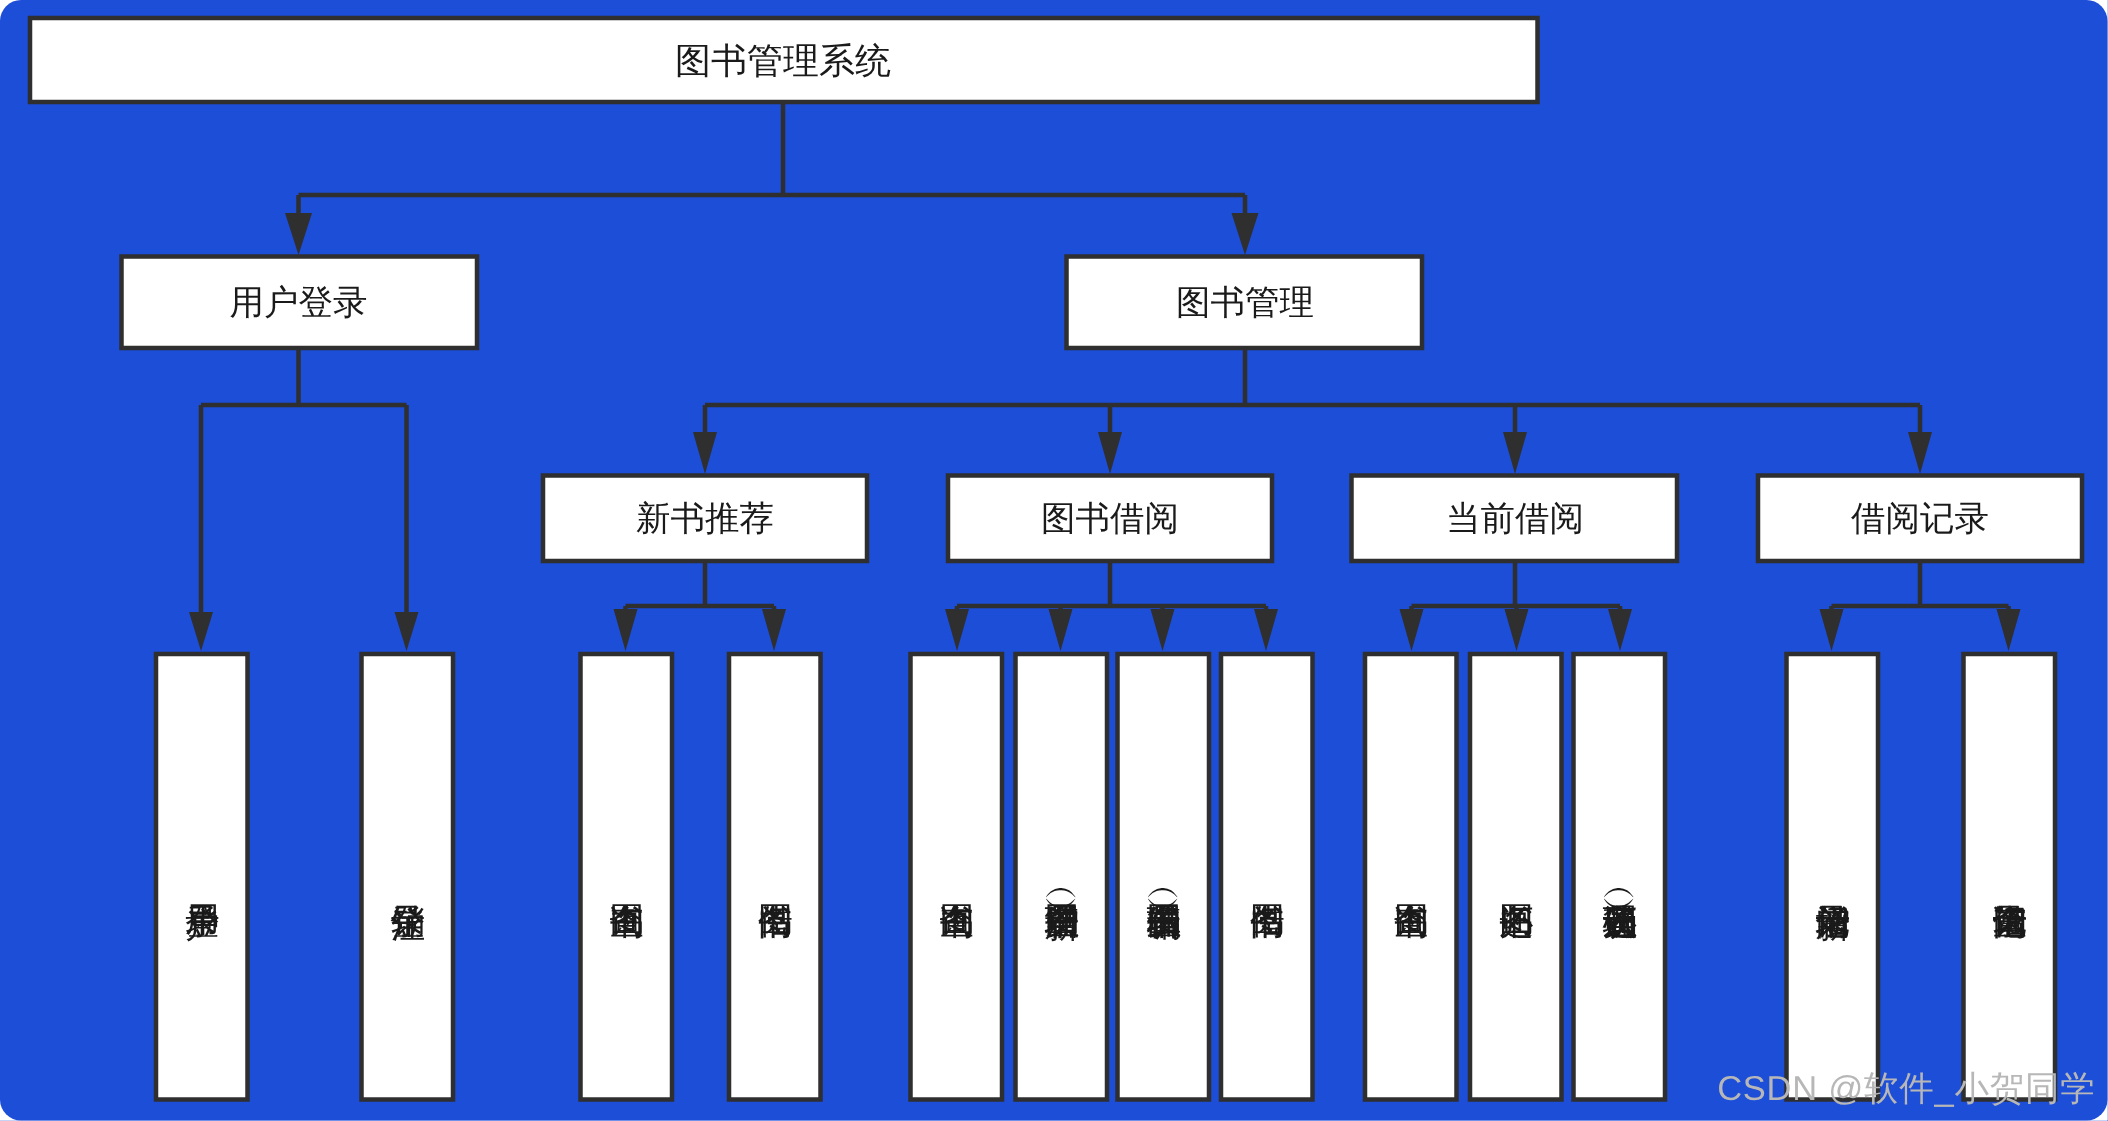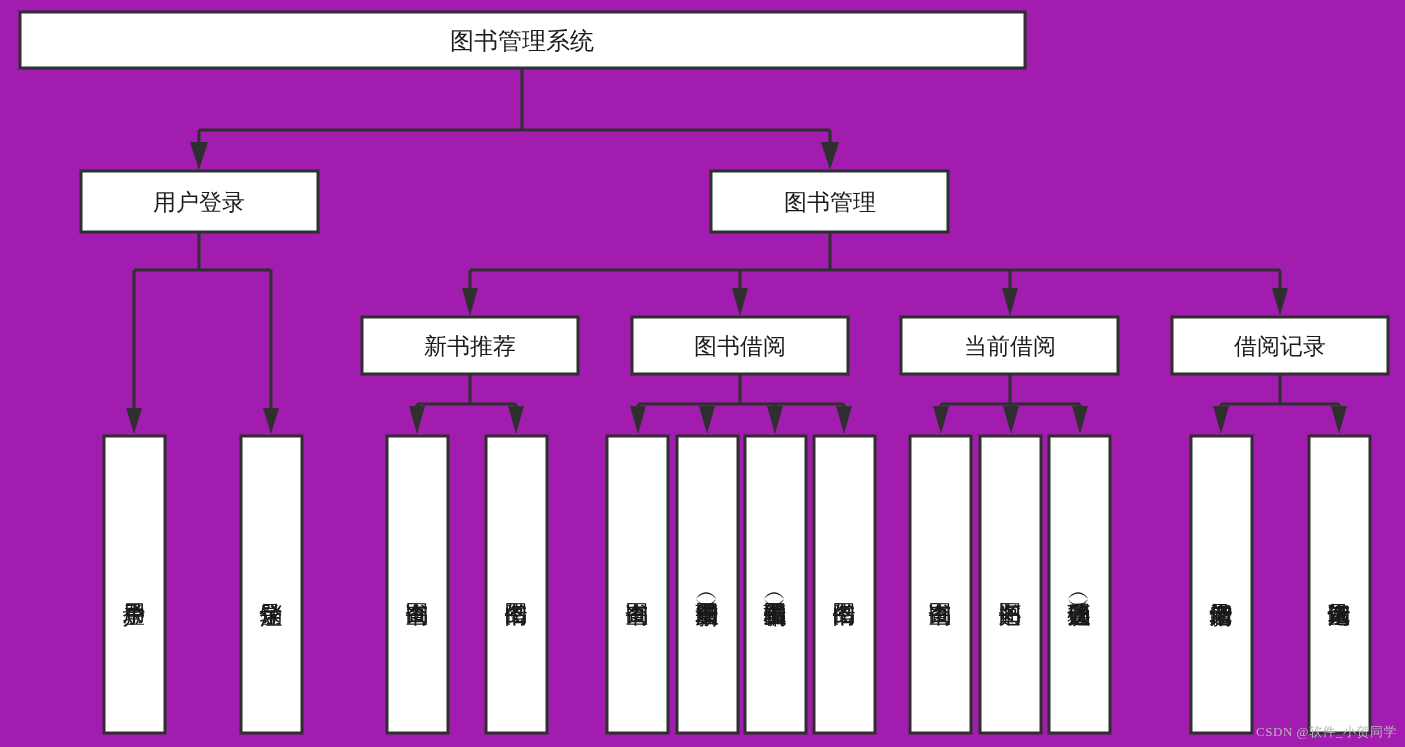--- a/index.html
+++ b/index.html
@@ -10,21 +10,22 @@
   body {
     width: 1405px;
     height: 747px;
     font-family: "DejaVu Sans", "Liberation Sans", sans-serif;
     overflow: hidden;
   }
   #diagram-root {
     position: relative;
     width: 1405px;
     height: 747px;
-    background: #a21caf;
+    background: #1d4ed8;
+    border-radius: 14px;
   }
   svg.flow {
     position: absolute;
     top: 0;
     left: 0;
     width: 1405px;
     height: 747px;
   }
   .node-box {
     fill: #ffffff;
@@ -47,22 +48,22 @@
     text-anchor: middle;
     dominant-baseline: middle;
   }
   .title-label {
     font-size: 24px;
   }
   .watermark {
     position: absolute;
     right: 8px;
     bottom: 6px;
-    font-family: Liberation Serif, serif;
-    font-size: 13px;
+    font-family: Liberation Sans, sans-serif;
+    font-size: 23px;
     color: #b7b7b7;
     white-space: nowrap;
     letter-spacing: 0.5px;
   }
 </style>
 </head>
 <body>
 
 <div id="diagram-root">
 

